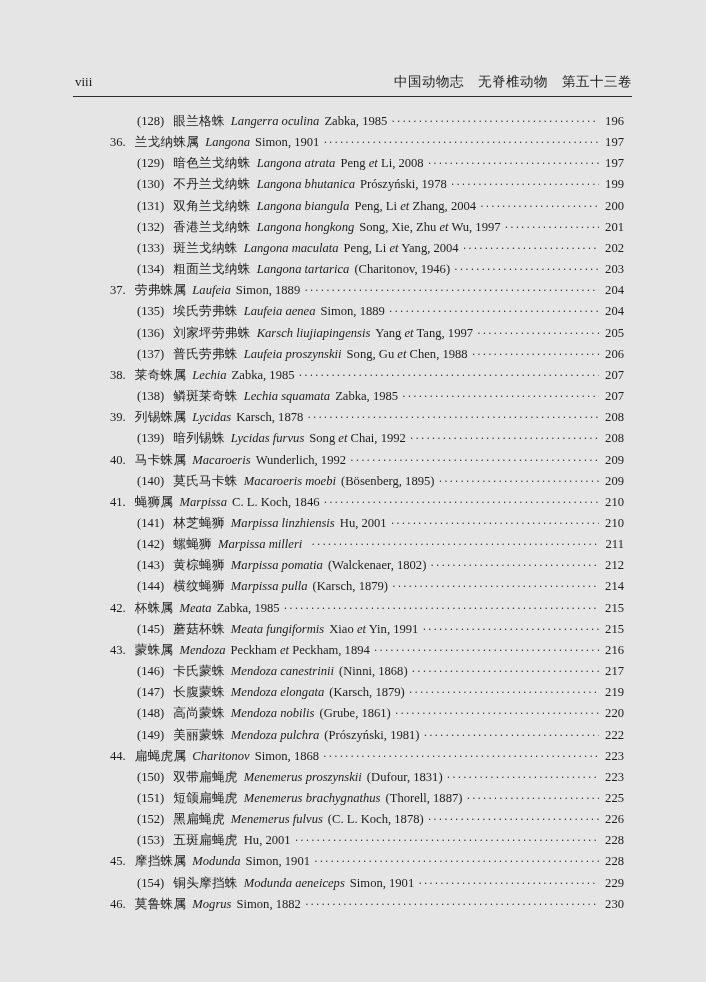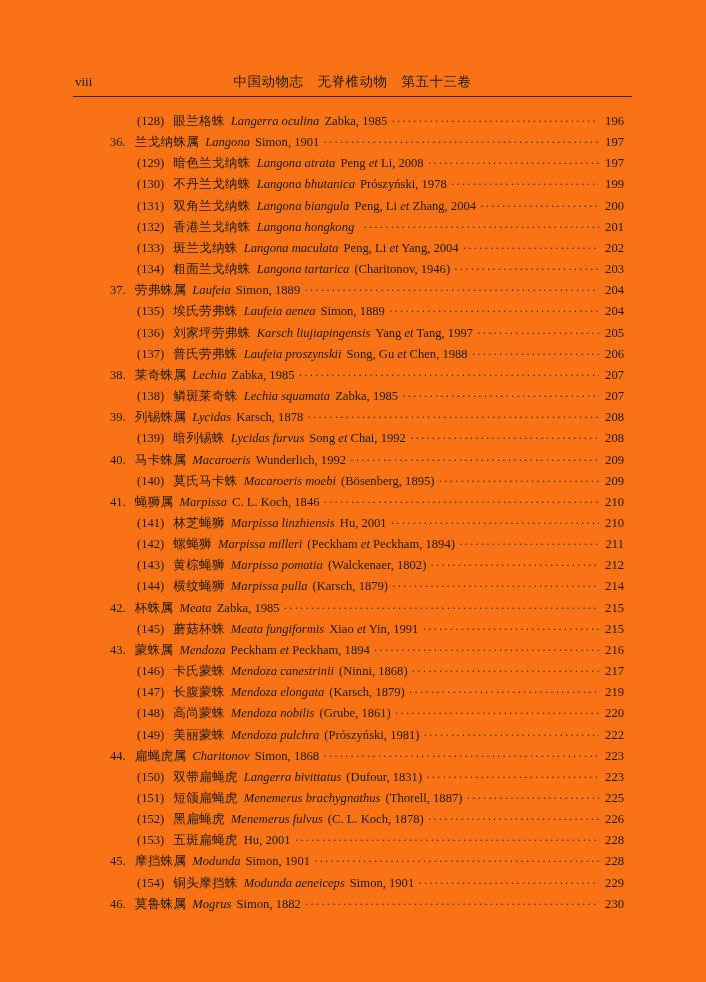--- a/index.html
+++ b/index.html
@@ -4,42 +4,42 @@
 <style>
   html, body {
     margin: 0;
     padding: 0;
     background: #ffffff;
   }
   .page {
     position: relative;
     width: 706px;
     height: 982px;
-    background: #f97316;
+    background: #e5e5e5;
     font-family: "Liberation Serif", "DejaVu Serif", serif;
     color: #1c1c1c;
     overflow: hidden;
   }
   .page-header {
     position: absolute;
     top: 73px;
     left: 73px;
     right: 74px;
     height: 20px;
     font-size: 13.5px;
   }
   .folio {
     position: absolute;
     left: 2px;
     top: 1px;
     font-size: 13px;
   }
   .running-title {
     display: block;
-    text-align: center;
+    text-align: right;
     letter-spacing: 0.5px;
   }
   .header-rule {
     position: absolute;
     top: 96px;
     left: 73px;
     width: 559px;
     border-top: 1.5px solid #2e2e2e;
   }
   .toc {
@@ -126,20 +126,21 @@
       <span class="cn">双角兰戈纳蛛</span>
       <span class="latin">Langona biangula</span>
       <span class="authors">Peng, Li <i>et</i> Zhang, 2004</span>
       <span class="leader">······················································································································································</span>
       <span class="pagenum">200</span>
     </div>
       <div class="toc-row species">
       <span class="num">(132)</span>
       <span class="cn">香港兰戈纳蛛</span>
       <span class="latin">Langona hongkong</span>
+      <span class="authors">Song, Xie, Zhu <i>et</i> Wu, 1997</span>
       <span class="leader">······················································································································································</span>
       <span class="pagenum">201</span>
     </div>
       <div class="toc-row species">
       <span class="num">(133)</span>
       <span class="cn">斑兰戈纳蛛</span>
       <span class="latin">Langona maculata</span>
       <span class="authors">Peng, Li <i>et</i> Yang, 2004</span>
       <span class="leader">······················································································································································</span>
       <span class="pagenum">202</span>
@@ -245,21 +246,20 @@
       <span class="cn">林芝蝇狮</span>
       <span class="latin">Marpissa linzhiensis</span>
       <span class="authors">Hu, 2001</span>
       <span class="leader">······················································································································································</span>
       <span class="pagenum">210</span>
     </div>
       <div class="toc-row species">
       <span class="num">(142)</span>
       <span class="cn">螺蝇狮</span>
       <span class="latin">Marpissa milleri</span>
-      <span class="authors">(Peckham <i>et</i> Peckham, 1894)</span>
       <span class="leader">······················································································································································</span>
       <span class="pagenum">211</span>
     </div>
       <div class="toc-row species">
       <span class="num">(143)</span>
       <span class="cn">黄棕蝇狮</span>
       <span class="latin">Marpissa pomatia</span>
       <span class="authors">(Walckenaer, 1802)</span>
       <span class="leader">······················································································································································</span>
       <span class="pagenum">212</span>
@@ -332,21 +332,21 @@
       <span class="num">44.</span>
       <span class="cn">扁蝇虎属</span>
       <span class="latin">Charitonov</span>
       <span class="authors">Simon, 1868</span>
       <span class="leader">······················································································································································</span>
       <span class="pagenum">223</span>
     </div>
       <div class="toc-row species">
       <span class="num">(150)</span>
       <span class="cn">双带扁蝇虎</span>
-      <span class="latin">Langerra bivittatus</span>
+      <span class="latin">Menemerus proszynskii</span>
       <span class="authors">(Dufour, 1831)</span>
       <span class="leader">······················································································································································</span>
       <span class="pagenum">223</span>
     </div>
       <div class="toc-row species">
       <span class="num">(151)</span>
       <span class="cn">短颌扁蝇虎</span>
       <span class="latin">Menemerus brachygnathus</span>
       <span class="authors">(Thorell, 1887)</span>
       <span class="leader">······················································································································································</span>

